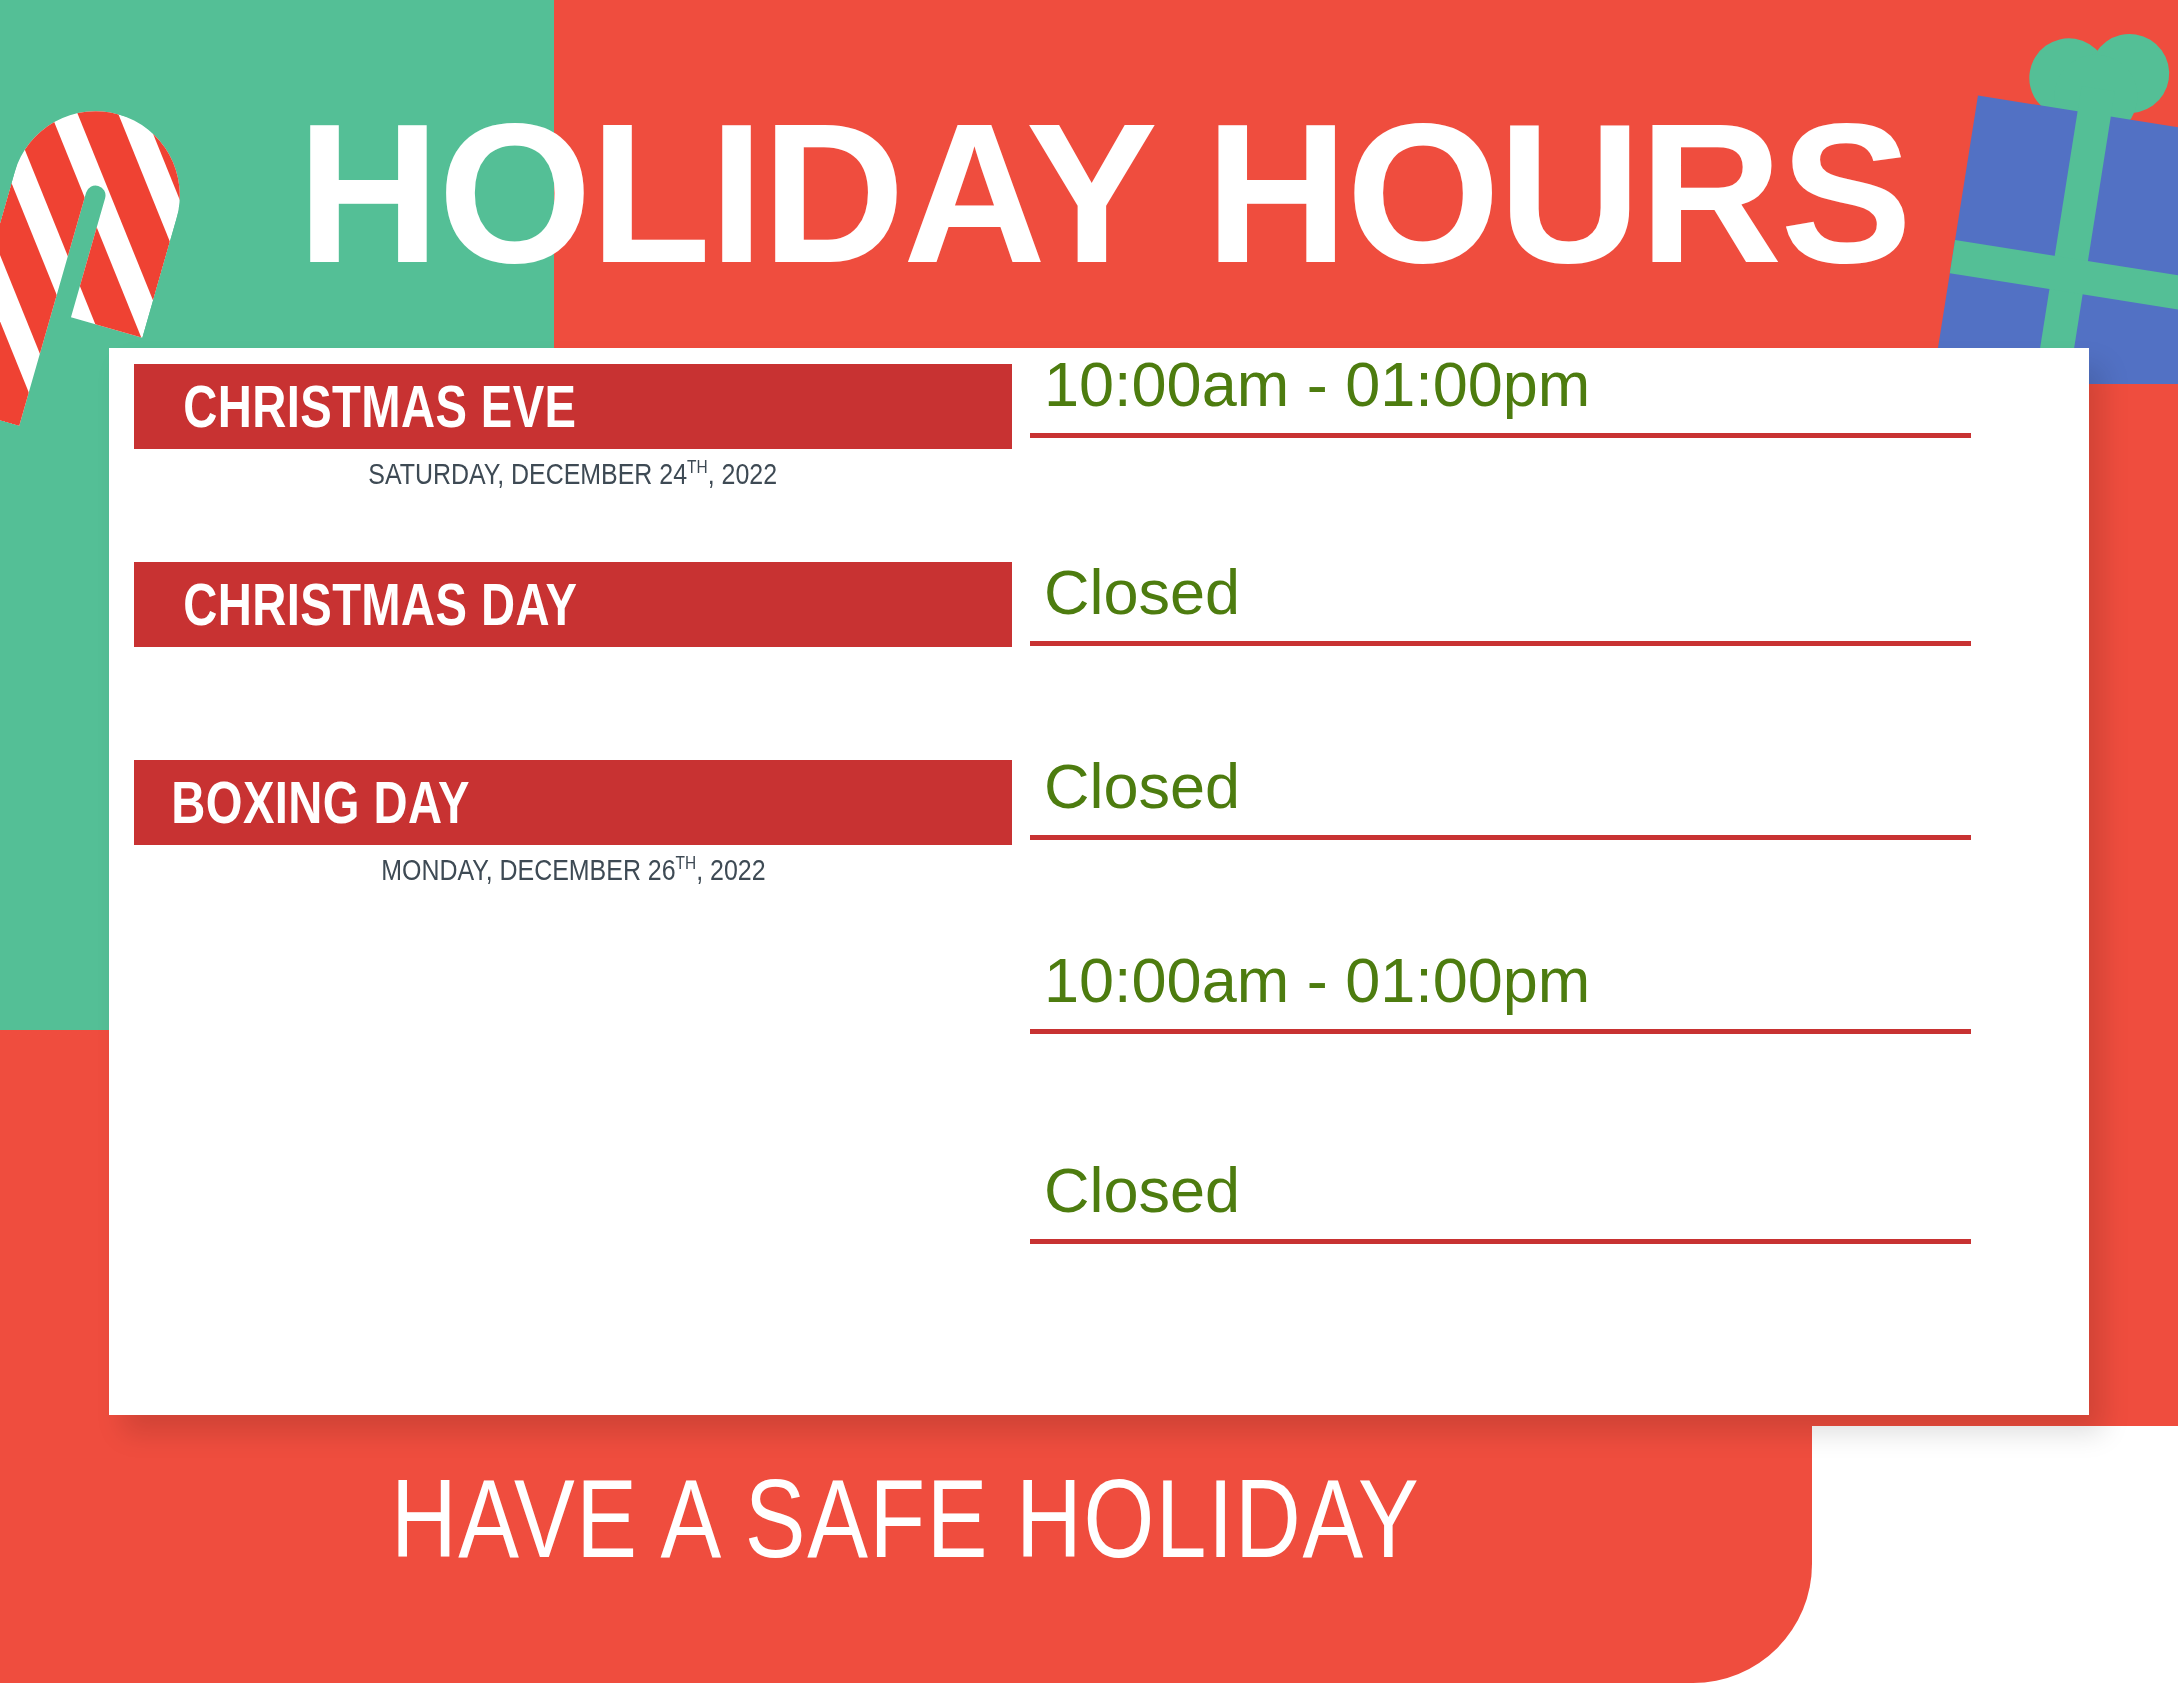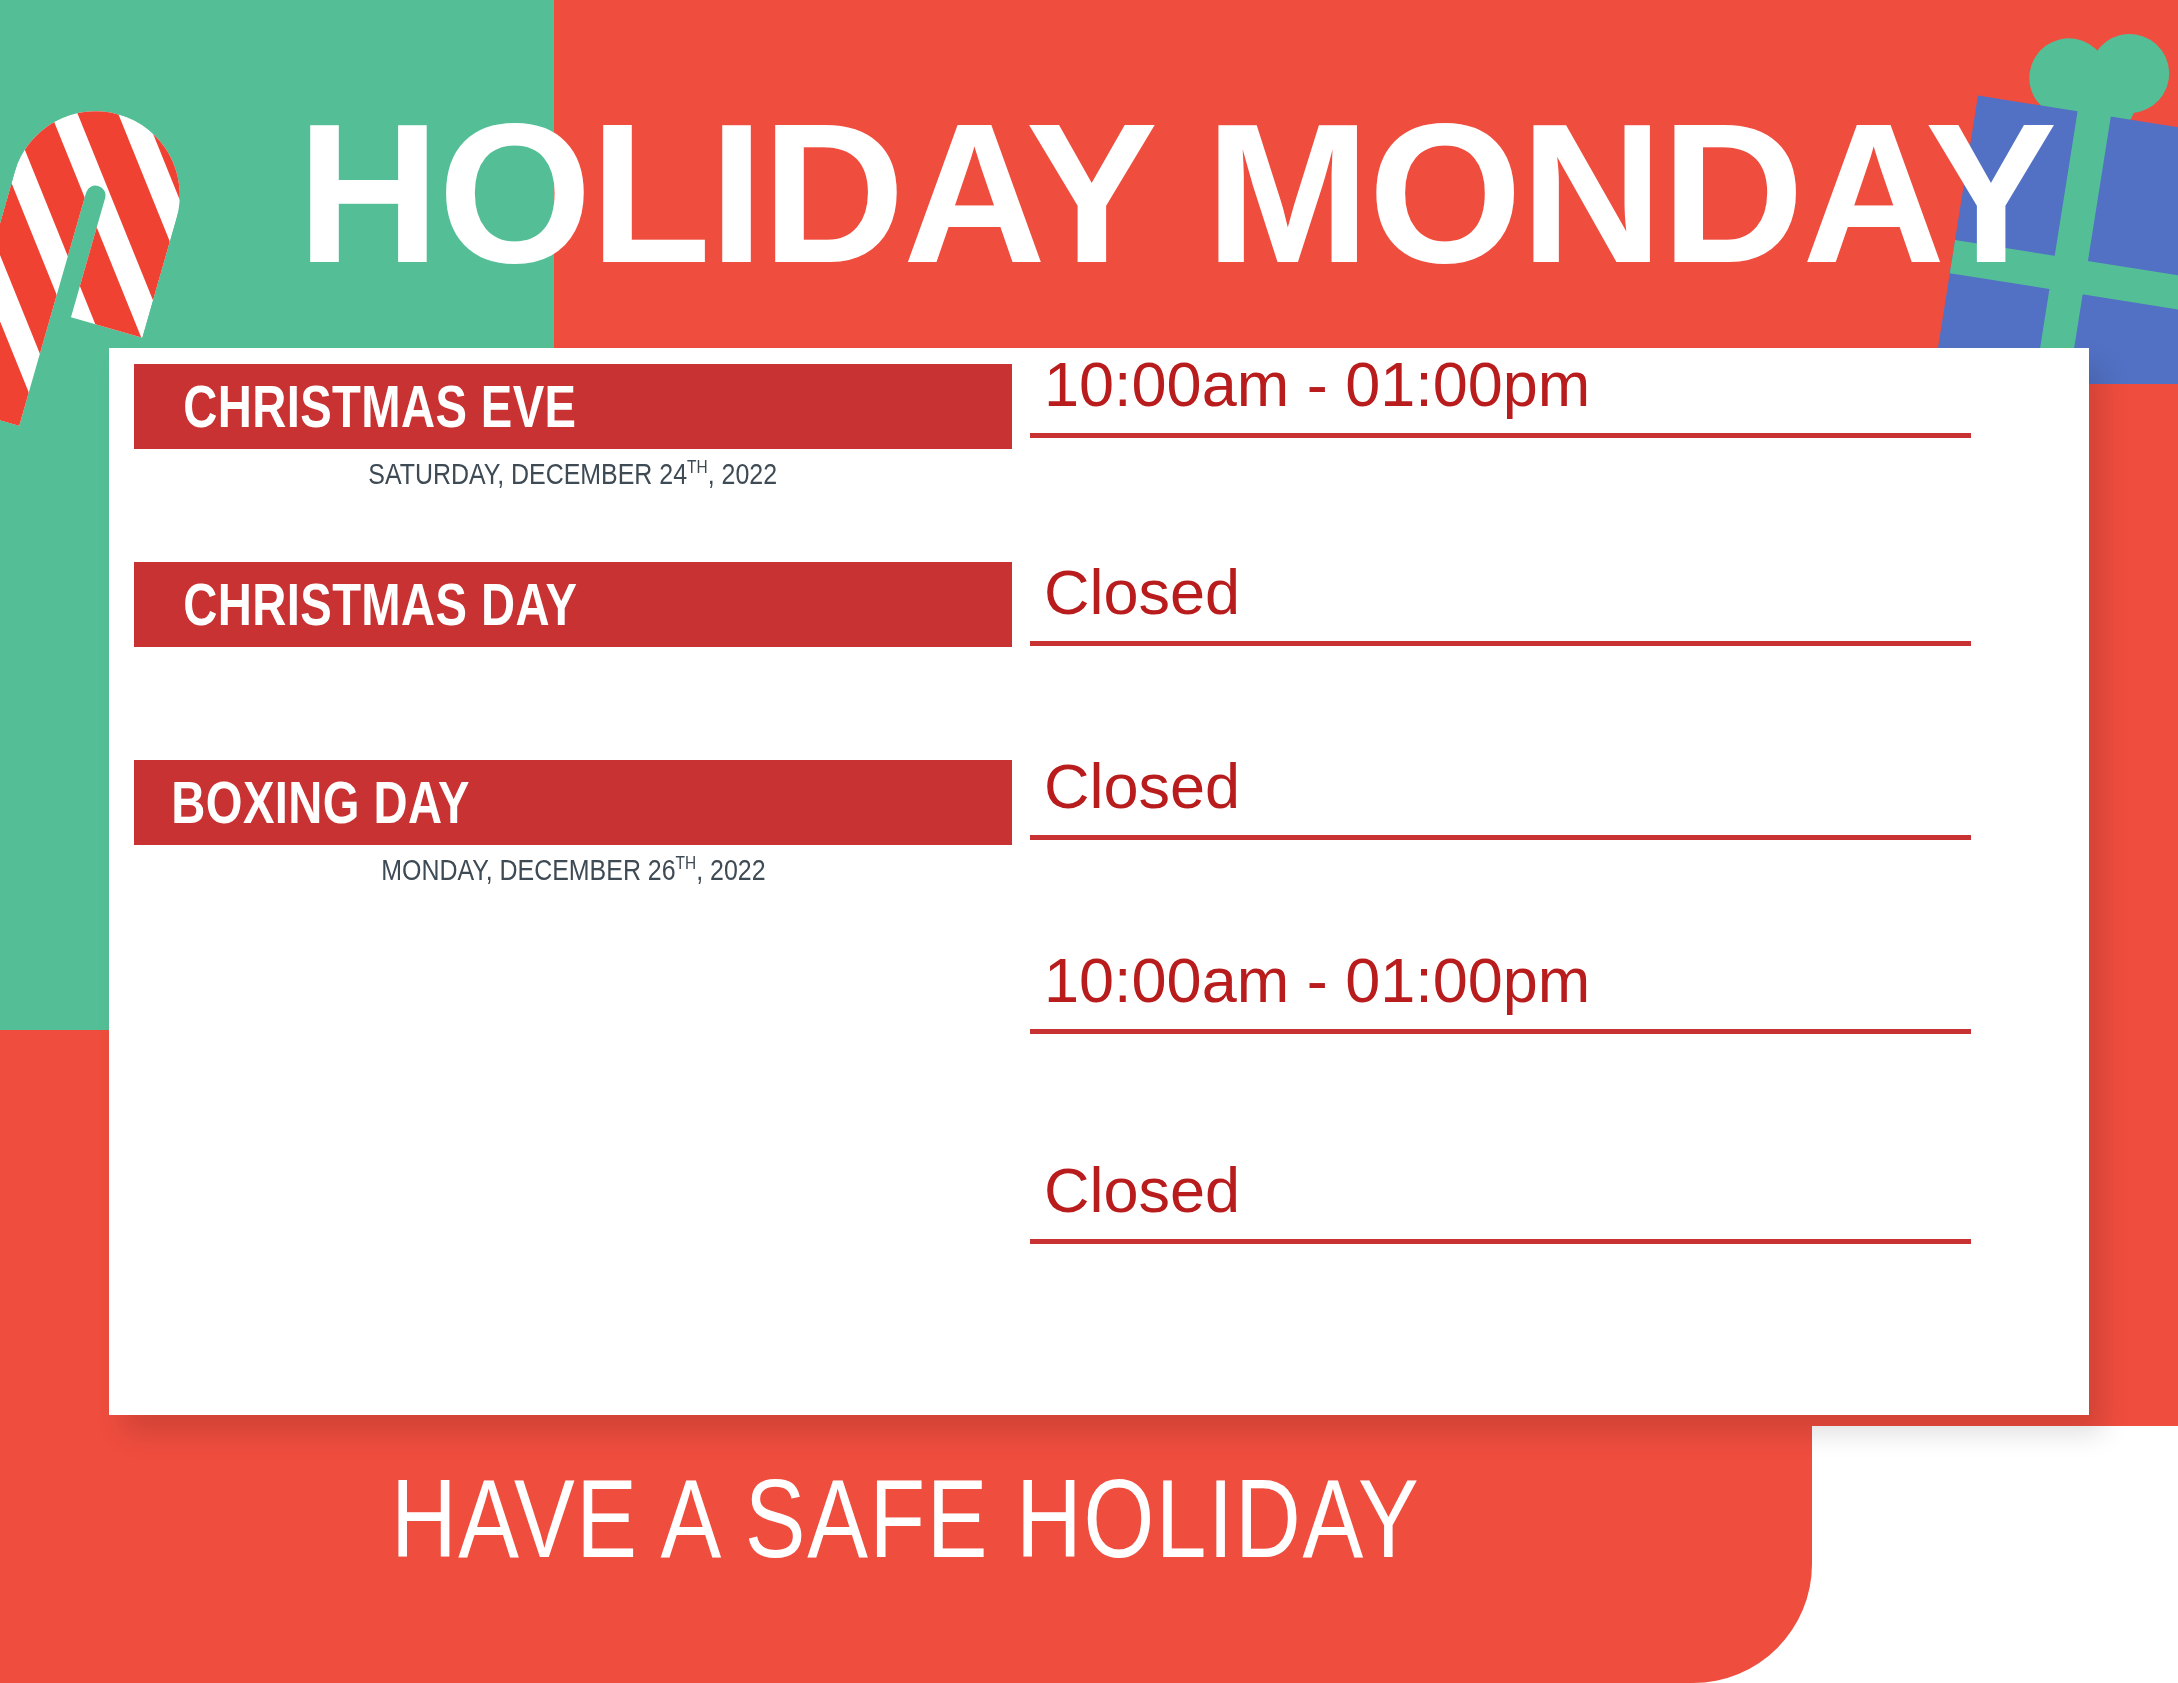--- a/index.html
+++ b/index.html
@@ -40,21 +40,21 @@
                   font-family:"Liberation Sans",sans-serif;
                   transform:scaleX(0.80);transform-origin:center;white-space:nowrap;}
 
   .date{position:absolute;left:25px;top:109px;width:878px;text-align:center;color:#3E4A54;
         font-size:29px;font-family:"Liberation Sans",sans-serif;white-space:nowrap;}
   .date span{display:inline-block;transform:scaleX(0.86);transform-origin:center;}
   .date sup{font-size:0.62em;vertical-align:0.62em;}
 
   .hours{position:absolute;left:921px;top:2px;width:941px;height:99px;
          border-bottom:5px solid #C83232;display:flex;align-items:center;}
-  .hours span{color:#b91c1c;font-size:63px;font-family:"Liberation Sans",sans-serif;
+  .hours span{color:#4d7c0f;font-size:63px;font-family:"Liberation Sans",sans-serif;
               white-space:nowrap;padding-left:14px;}
 
   
   .r0 .hours{top:-14px;}
   .r1 .hours{top:-4px;}
   .r2 .hours{top:-8px;}
   .r3 .hours{top:-12px;}
   .r4 .hours{top:0px;}
 
   
@@ -101,21 +101,21 @@
         <circle cx="118" cy="56" r="40" fill="#54BF96"></circle>
         <circle cx="178" cy="42" r="40" fill="#54BF96"></circle>
         <circle cx="148" cy="70" r="42" fill="#54BF96"></circle>
         <rect x="30" y="88" width="286" height="272" fill="#5271C4"></rect>
         <rect x="132" y="62" width="34" height="298" fill="#54BF96"></rect>
         <rect x="30" y="236" width="286" height="34" fill="#54BF96"></rect>
       </g>
     </svg>
   </div>
 
-  <div class="title">HOLIDAY MONDAY</div>
+  <div class="title">HOLIDAY HOURS</div>
 
   <div class="card">
     <div class="rows">
 
       <div class="row r0">
         <div class="label-bar">
           <span>CHRISTMAS EVE</span>
         </div>
         <div class="date"><span><i style="font-style:normal">SATURDAY, </i><i style="font-style:normal">DECEMBER </i><i style="font-style:normal">24</i><sup>TH</sup><i style="font-style:normal">, 2022</i></span></div>
         <div class="hours">

